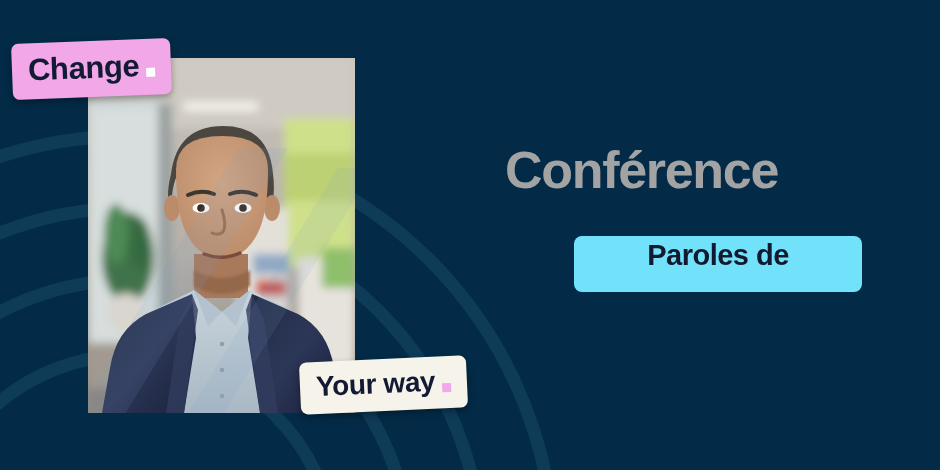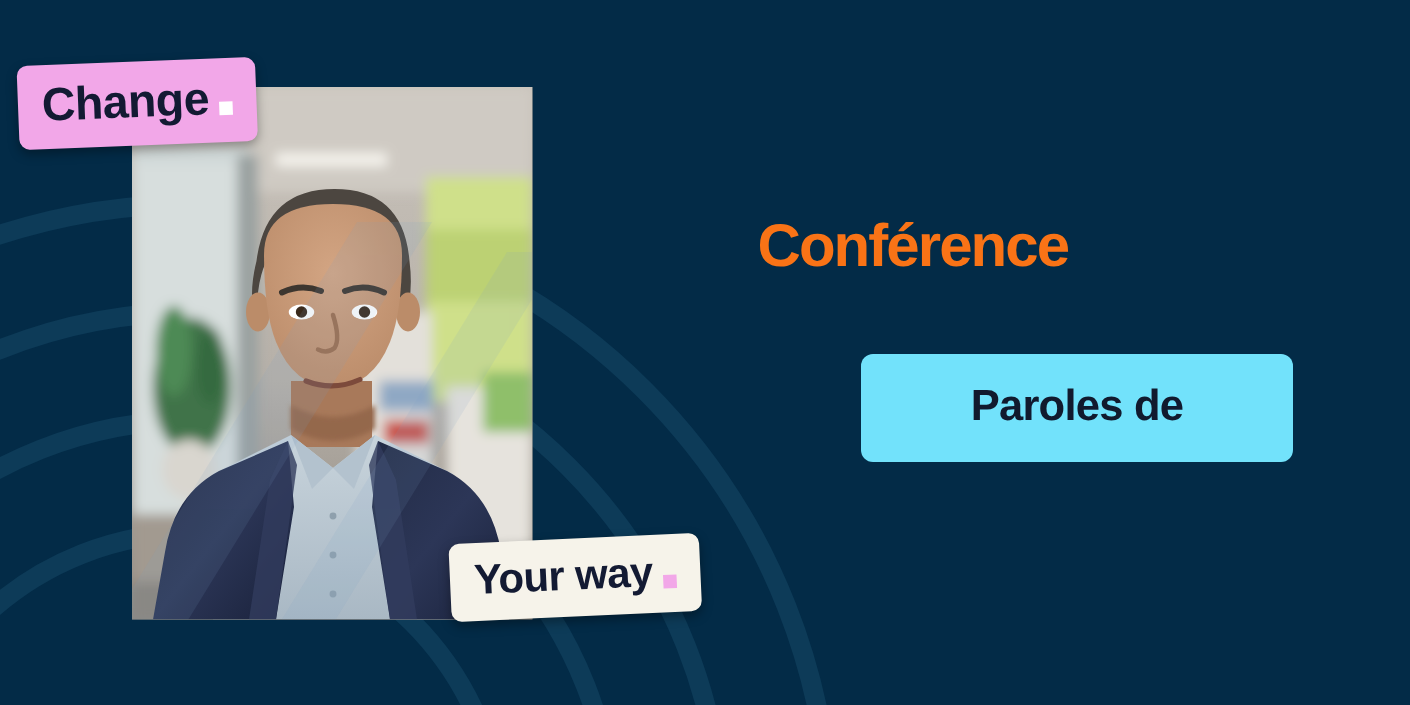--- a/index.html
+++ b/index.html
@@ -58,32 +58,32 @@
     background:#F6F3EA;
     font-size:28px;
     transform:rotate(-2.6deg);
   }
   #sticker-yourway .dot { background:#F2A7E8; }
 
   
   .headline {
     position:absolute;
     left:505px; top:144px;
-    font-size:40px;
+    font-size:52px;
     font-weight:bold;
-    color:#f97316;
+    color:#a3a3a3;
     letter-spacing:-1.3px;
     line-height:1;
     white-space:nowrap;
   }
   .subbox {
     position:absolute;
     left:574px; top:236px;
     width:288px;
-    padding:16px 10px 18px 10px;
+    padding:0 10px 18px 10px;
     background:#72E2FB;
     border-radius:8px;
     text-align:center;
     color:#111A2E;
     font-size:29px;
     font-weight:bold;
     line-height:1.32;
     letter-spacing:-0.5px;
   }
 </style>

